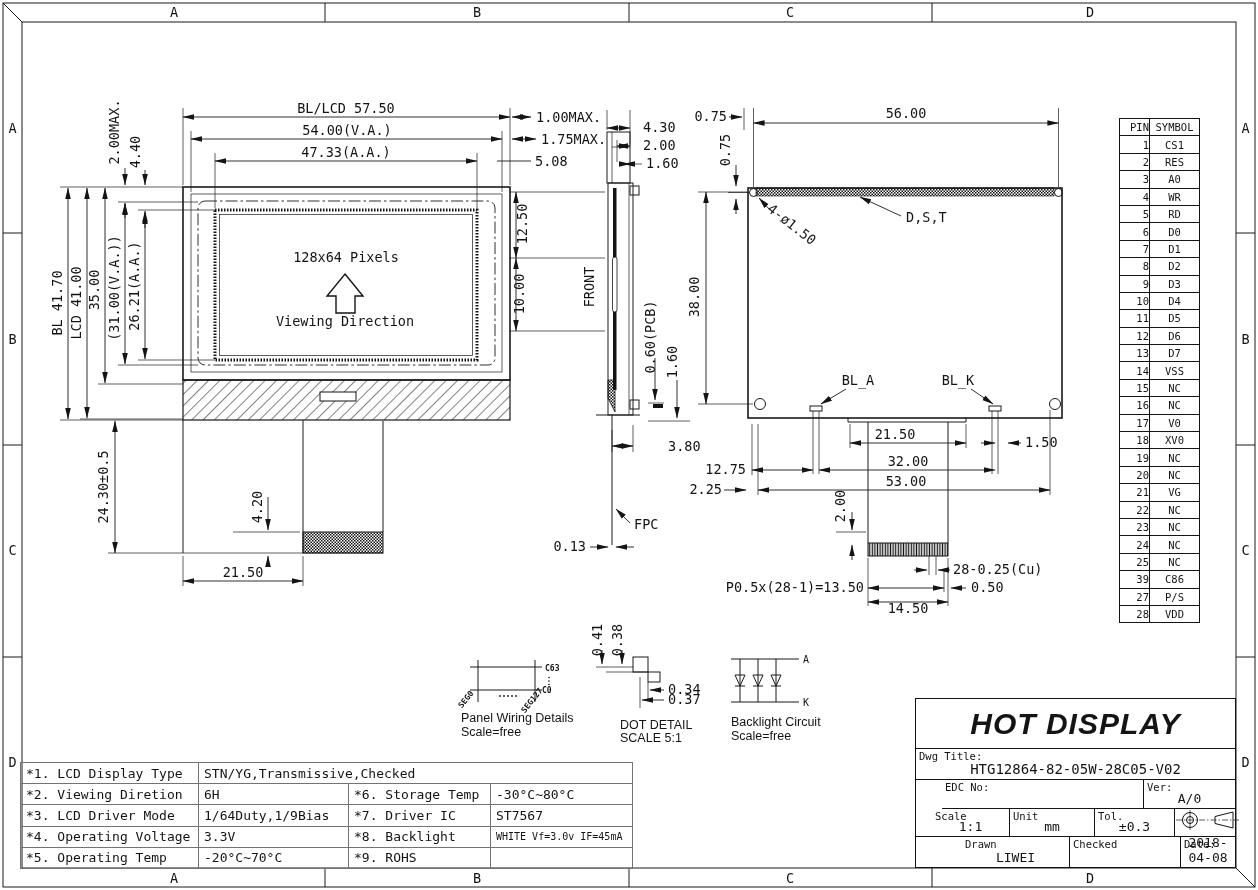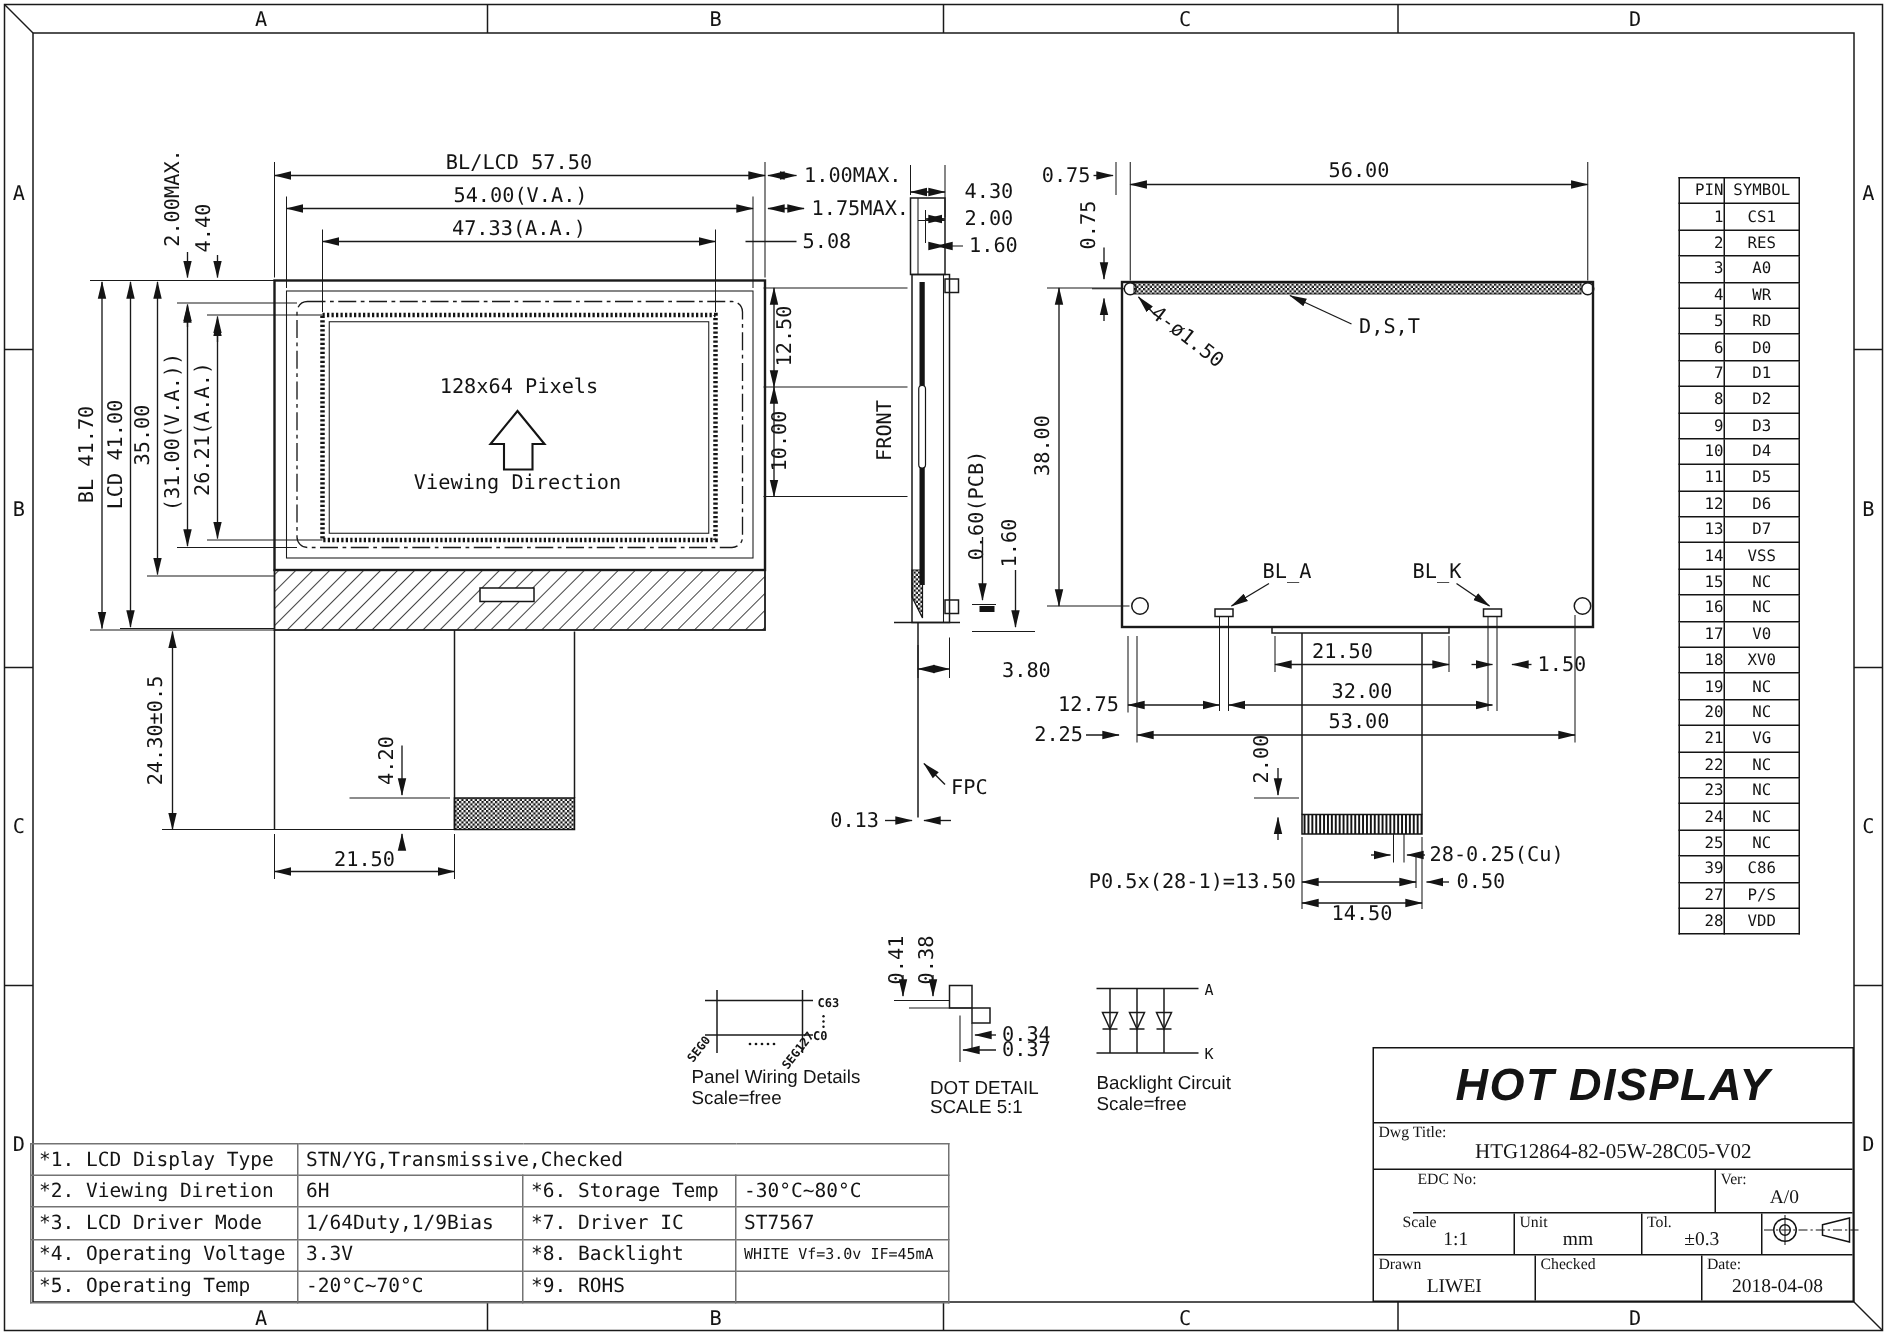--- a/index.html
+++ b/index.html
@@ -28,21 +28,21 @@
   .spec-table{position:absolute;left:20px;top:762px;border-collapse:collapse;}
   .spec-table td{border:1px solid #737373;font-size:13px;height:20.2px;line-height:13px;
       padding:0 0 0 5px;white-space:nowrap;}
   .spec-table .w1{width:172px;}.spec-table .w2{width:144px;}
   .spec-table .w3{width:136px;}.spec-table .w4{width:136px;}
   .spec-table .small{font-size:10px;}
   
   .tblock{position:absolute;left:915px;top:698px;width:321px;height:170px;
       border:1.5px solid #141414;box-sizing:border-box;}
   .tb-row{position:relative;box-sizing:border-box;border-bottom:1px solid #141414;display:flex;}
-  .tb-cell{position:relative;box-sizing:border-box;border-right:1px solid #141414;font-family:Liberation Serif, serif;}
+  .tb-cell{position:relative;box-sizing:border-box;border-right:1px solid #141414;}
   .tb-cell:last-child{border-right:none;}
   .tb-label{position:absolute;left:3px;top:1px;font-size:10.5px;}
   .tb-value{position:absolute;left:0;right:0;bottom:2px;text-align:center;font-size:13px;}
   .brand{display:flex;align-items:center;justify-content:center;width:100%;
       font-family:"Liberation Sans",sans-serif;font-weight:bold;font-style:italic;
       font-size:30px;letter-spacing:1px;}
 </style>
 </head>
 <body>
 
@@ -560,21 +560,21 @@
         <svg width="66" height="22" viewBox="0 0 66 22">
           <line x1="1" y1="11" x2="64" y2="11" stroke="#141414" stroke-width="0.7" stroke-dasharray="6 2 1.5 2"></line>
           <circle cx="15" cy="11" r="7.5" fill="none" stroke="#141414" stroke-width="1"></circle>
           <circle cx="15" cy="11" r="3.5" fill="none" stroke="#141414" stroke-width="1"></circle>
           <line x1="15" y1="1" x2="15" y2="21" stroke="#141414" stroke-width="0.7"></line>
           <polygon points="40,7.5 58,3 58,19 40,14.5" fill="none" stroke="#141414" stroke-width="1"></polygon>
         </svg>
       </div>
     </div>
     <div class="tb-row" style="height:30px;border-bottom:none;">
-      <div class="tb-cell" style="width:108px;">
+      <div class="tb-cell" style="width:108px;margin-left:46px;">
         <span class="tb-label">Drawn</span>
         <div class="tb-value">LIWEI</div>
       </div>
       <div class="tb-cell" style="width:111px;">
         <span class="tb-label">Checked</span>
         <div class="tb-value"></div>
       </div>
       <div class="tb-cell" style="flex:1;">
         <span class="tb-label">Date:</span>
         <div class="tb-value">2018-04-08</div>

